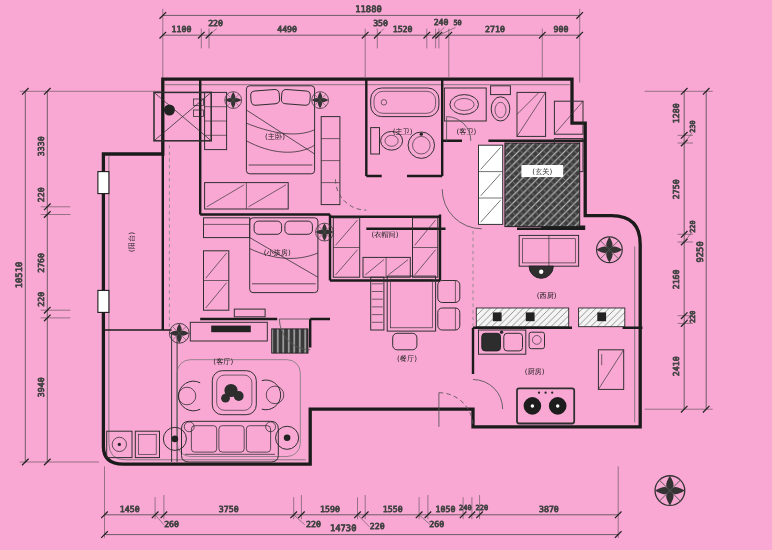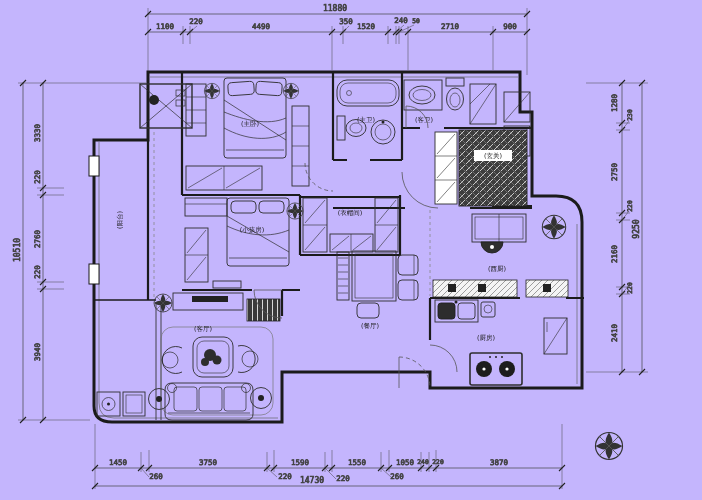--- a/index.html
+++ b/index.html
@@ -1,16 +1,16 @@
 <!DOCTYPE html>
 <html><head>
 <meta charset="utf-8">
 <style>
   html,body{margin:0;padding:0;background:#ffffff;}
-  .stage{width:702px;height:500px;background:#c4b5fd;position:relative;overflow:hidden;}
+  .stage{width:702px;height:500px;background:#f9a8d4;position:relative;overflow:hidden;}
   svg text{font-family:"DejaVu Sans Mono","Liberation Mono",monospace;fill:#333;}
   text.dim{font-size:7.5px;text-anchor:middle;}
   text.dim-s{font-size:6.3px;text-anchor:middle;}
   text.dim-lg{font-size:8px;text-anchor:middle;}
   text.room{font-size:6.5px;text-anchor:middle;font-family:"DejaVu Sans","Liberation Sans",sans-serif;fill:#1e1e1e;}
 </style>
 </head>
 <body>
 
 <div class="stage">

